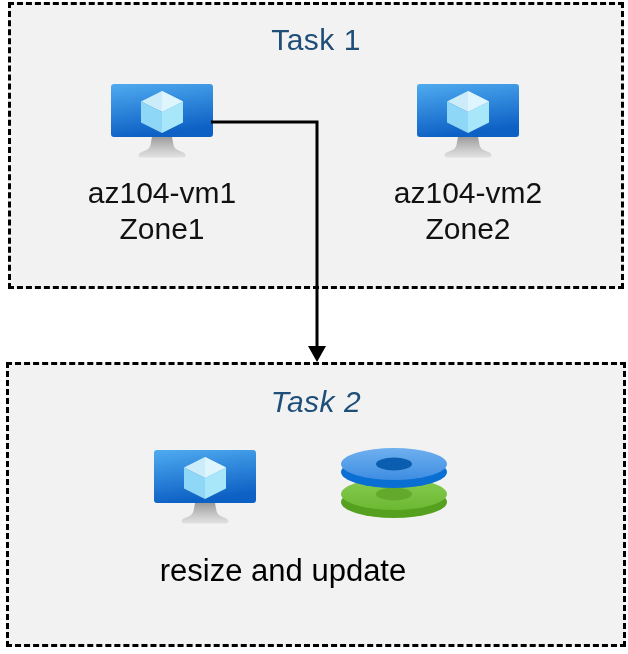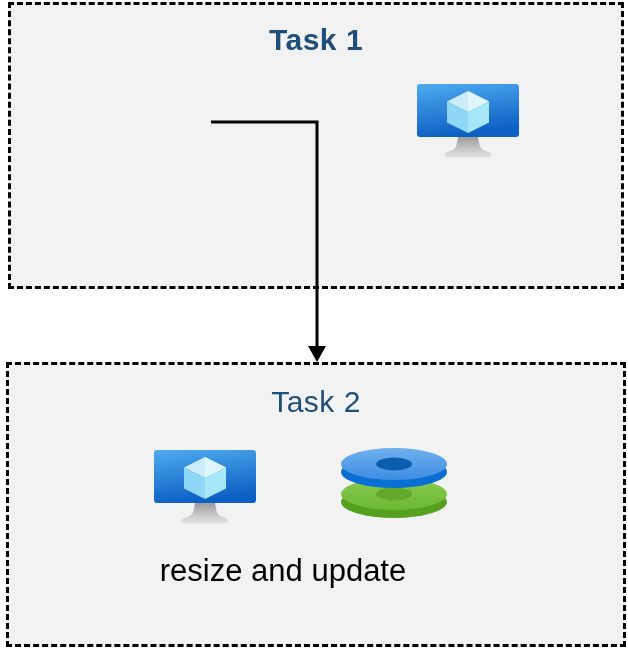--- a/index.html
+++ b/index.html
@@ -5,33 +5,33 @@
   html, body { margin: 0; padding: 0; background: #ffffff; }
   body { font-family: "Liberation Sans", sans-serif; }
   .canvas { position: relative; width: 628px; height: 654px; background: #ffffff; overflow: hidden; }
 
   .task-box {
     position: absolute;
     box-sizing: border-box;
     background: #f2f2f2;
     border: 3px dashed #000000;
   }
-  .task1-box { left: 8px; top: 2px; width: 616px; height: 287px; font-weight: bold; }
+  .task1-box { left: 8px; top: 2px; width: 616px; height: 287px; }
   .task2-box { left: 6px; top: 362px; width: 620px; height: 285px; }
 
   .box-title {
     position: absolute;
     left: 0; right: 0;
     text-align: center;
     font-size: 30px;
     color: #1f4e79;
     letter-spacing: 0.5px;
   }
   .task1-title { top: 18px; }
-  .task2-title { top: 20px; }
+  .task2-title { top: 20px; font-style: italic; }
 
   .vm-group {
     position: absolute;
     width: 220px;
     display: flex;
     flex-direction: column;
     align-items: center;
   }
   .vm1-group { left: 49px; top: 81px; }
   .vm2-group { left: 355px; top: 81px; }
@@ -107,25 +107,38 @@
       <ellipse cx="56" cy="18" rx="18" ry="6.5" fill="#0b5db0"></ellipse>
     </g>
   </defs>
 </svg>
 
 <div class="canvas">
 
   <div class="task-box task1-box">
     <div class="box-title task1-title">Task 1</div>
 
+    <div class="vm-group vm1-group" style="left:41px; top:79px;">
+      <svg width="104" height="78" viewBox="0 0 104 78">
+        <use href="#vmIcon"></use>
+      </svg>
+      <div class="vm-label">
+        <div>az104-vm1</div>
+        <div>Zone1</div>
+      </div>
+    </div>
 
     <div class="vm-group vm2-group" style="left:347px; top:79px;">
       <svg width="104" height="78" viewBox="0 0 104 78">
         <use href="#vmIcon"></use>
       </svg>
+      <div class="vm-label">
+        <div>az104-vm2</div>
+        <div>Zone2</div>
+      </div>
     </div>
   </div>
 
   <svg class="arrow-layer" viewBox="0 0 628 654">
     <polyline points="211,122 317,122 317,348" fill="none" stroke="#000000" stroke-width="3"></polyline>
     <polygon points="308,346 326,346 317,362" fill="#000000"></polygon>
   </svg>
 
   <div class="task-box task2-box">
     <div class="box-title task2-title">Task 2</div>

